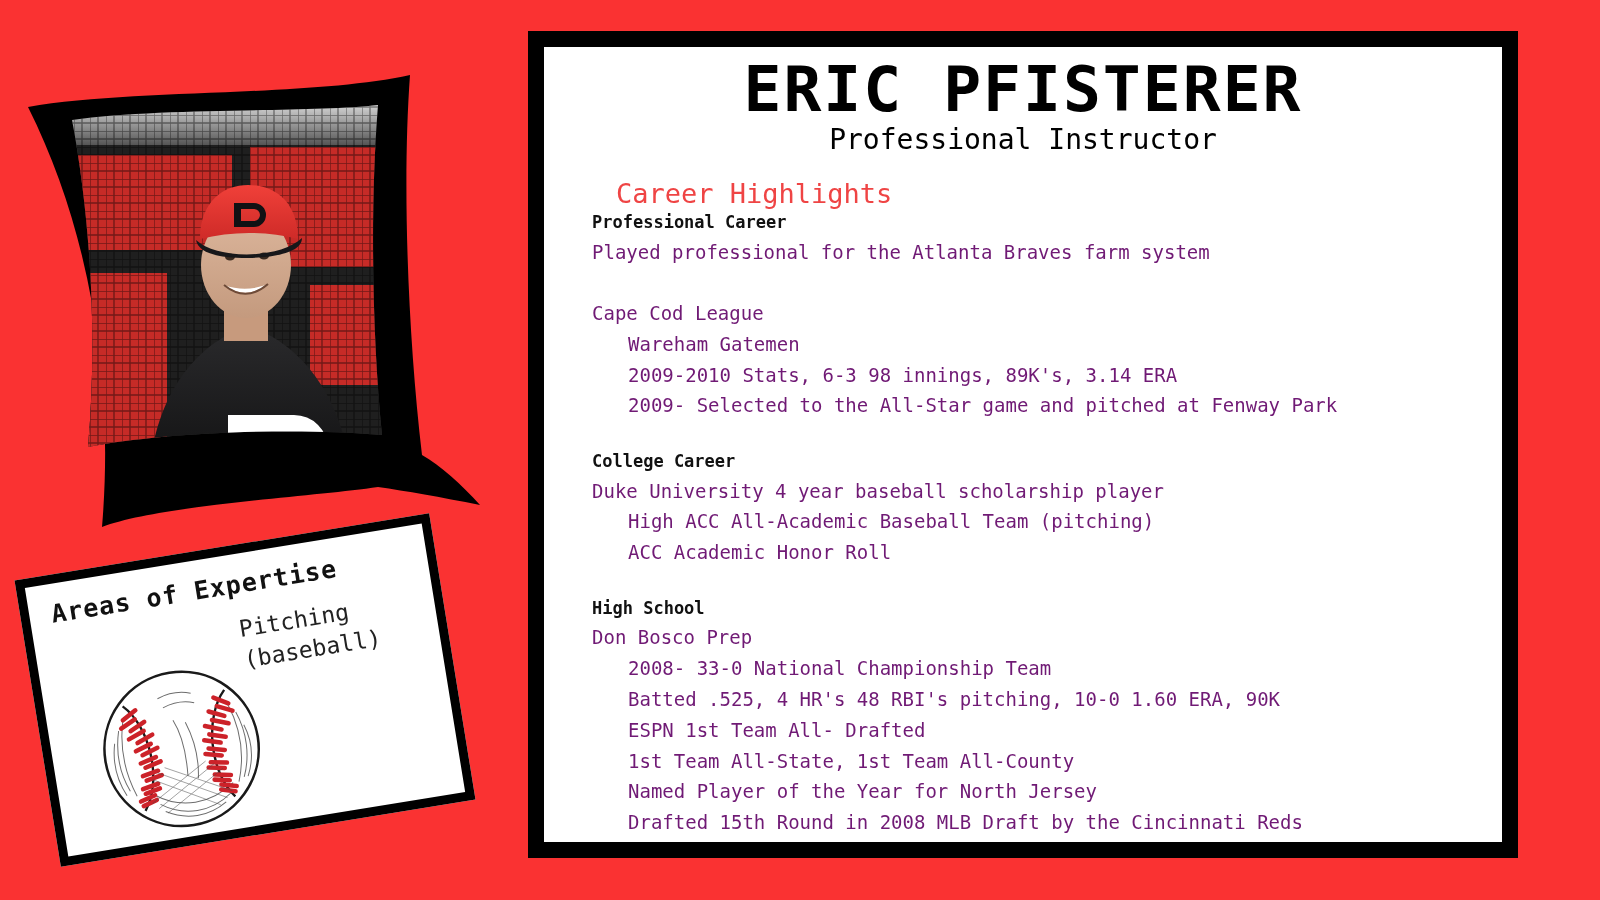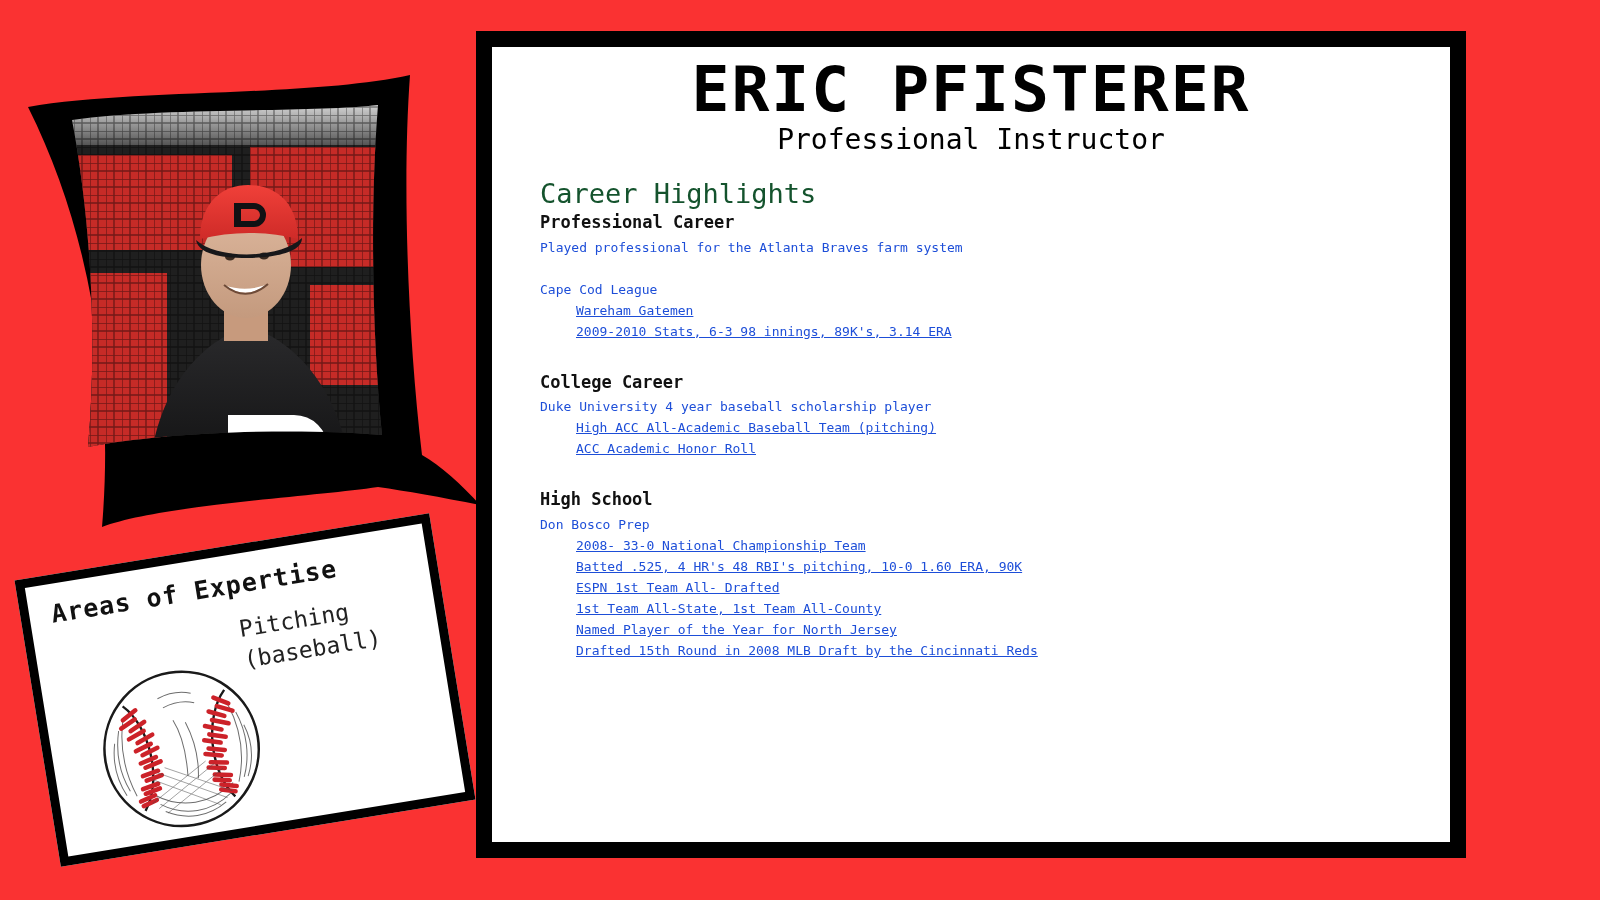--- a/index.html
+++ b/index.html
@@ -68,21 +68,21 @@
     position: absolute;
     left: 40px;
     top: 95px;
     width: 178px;
     height: 178px;
   }
 
   
   #info-panel {
     position: absolute;
-    left: 476px;
+    left: 528px;
     top: 31px;
     width: 990px;
     height: 827px;
     background: #000000;
     box-sizing: border-box;
     padding: 16px;
   }
   #info-panel-inner {
     width: 100%;
     height: 100%;
@@ -105,44 +105,43 @@
     text-align: center;
     font-size: 28px;
     font-weight: normal;
     color: #000;
     margin: 2px 0 0 0;
     line-height: 1.1;
   }
 
   #section-heading {
     font-size: 27px;
-    color: #14532d;
-    margin: 22px 0 0 48px;
+    color: #ef4444;
+    margin: 22px 0 0 72px;
     line-height: 1.15;
   }
 
   .cv-block {
     margin: 0 12px 0 48px;
   }
   .cv-subheading {
     font-size: 17px;
     font-weight: bold;
     color: #111;
     line-height: 1.62;
     white-space: pre;
   }
   .cv-line {
-    font-size: 13px;
-    color: #1d4ed8;
+    font-size: 19px;
+    color: #701a75;
     line-height: 1.62;
     white-space: pre;
   }
   .cv-line.indent {
     padding-left: 36px;
-    text-decoration: underline;
   }
   .cv-gap {
     height: 27px;
   }
 </style>
 </head>
 <body>
 
 <div id="photo-frame">
   <svg viewBox="0 0 480 525" xmlns="http://www.w3.org/2000/svg">
@@ -298,20 +297,21 @@
     <div id="section-heading">Career Highlights</div>
 
     <div id="cv-blocks">
         <div class="cv-block">
           <div class="cv-subheading">Professional Career</div>
           <div class="cv-line">Played professional for the Atlanta Braves farm system</div>
           <div class="cv-line">&nbsp;</div>
           <div class="cv-line">Cape Cod League</div>
           <div class="cv-line indent">Wareham Gatemen</div>
           <div class="cv-line indent">2009-2010 Stats, 6-3 98 innings, 89K's, 3.14 ERA</div>
+          <div class="cv-line indent">2009- Selected to the All-Star game and pitched at Fenway Park</div>
         </div>
         <div class="cv-gap"></div>
         <div class="cv-block">
           <div class="cv-subheading">College Career</div>
           <div class="cv-line">Duke University 4 year baseball scholarship player</div>
           <div class="cv-line indent">High ACC All-Academic Baseball Team (pitching)</div>
           <div class="cv-line indent">ACC Academic Honor Roll</div>
         </div>
         <div class="cv-gap"></div>
         <div class="cv-block">

